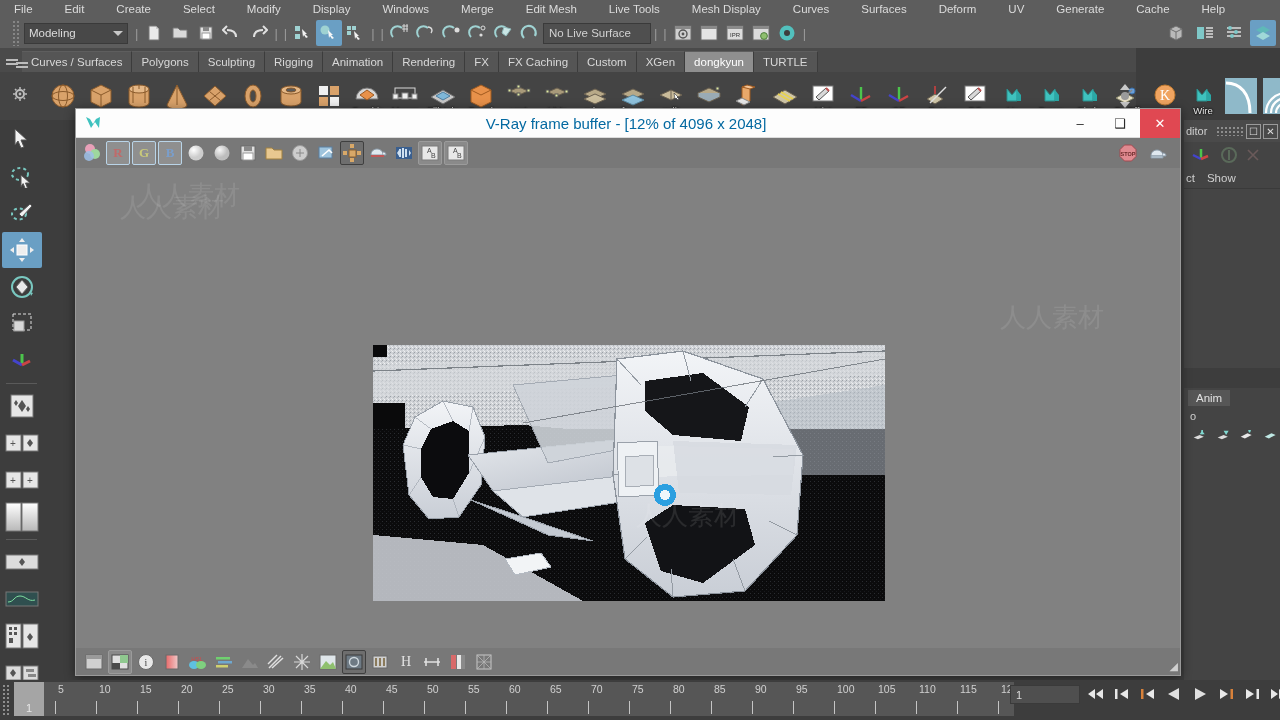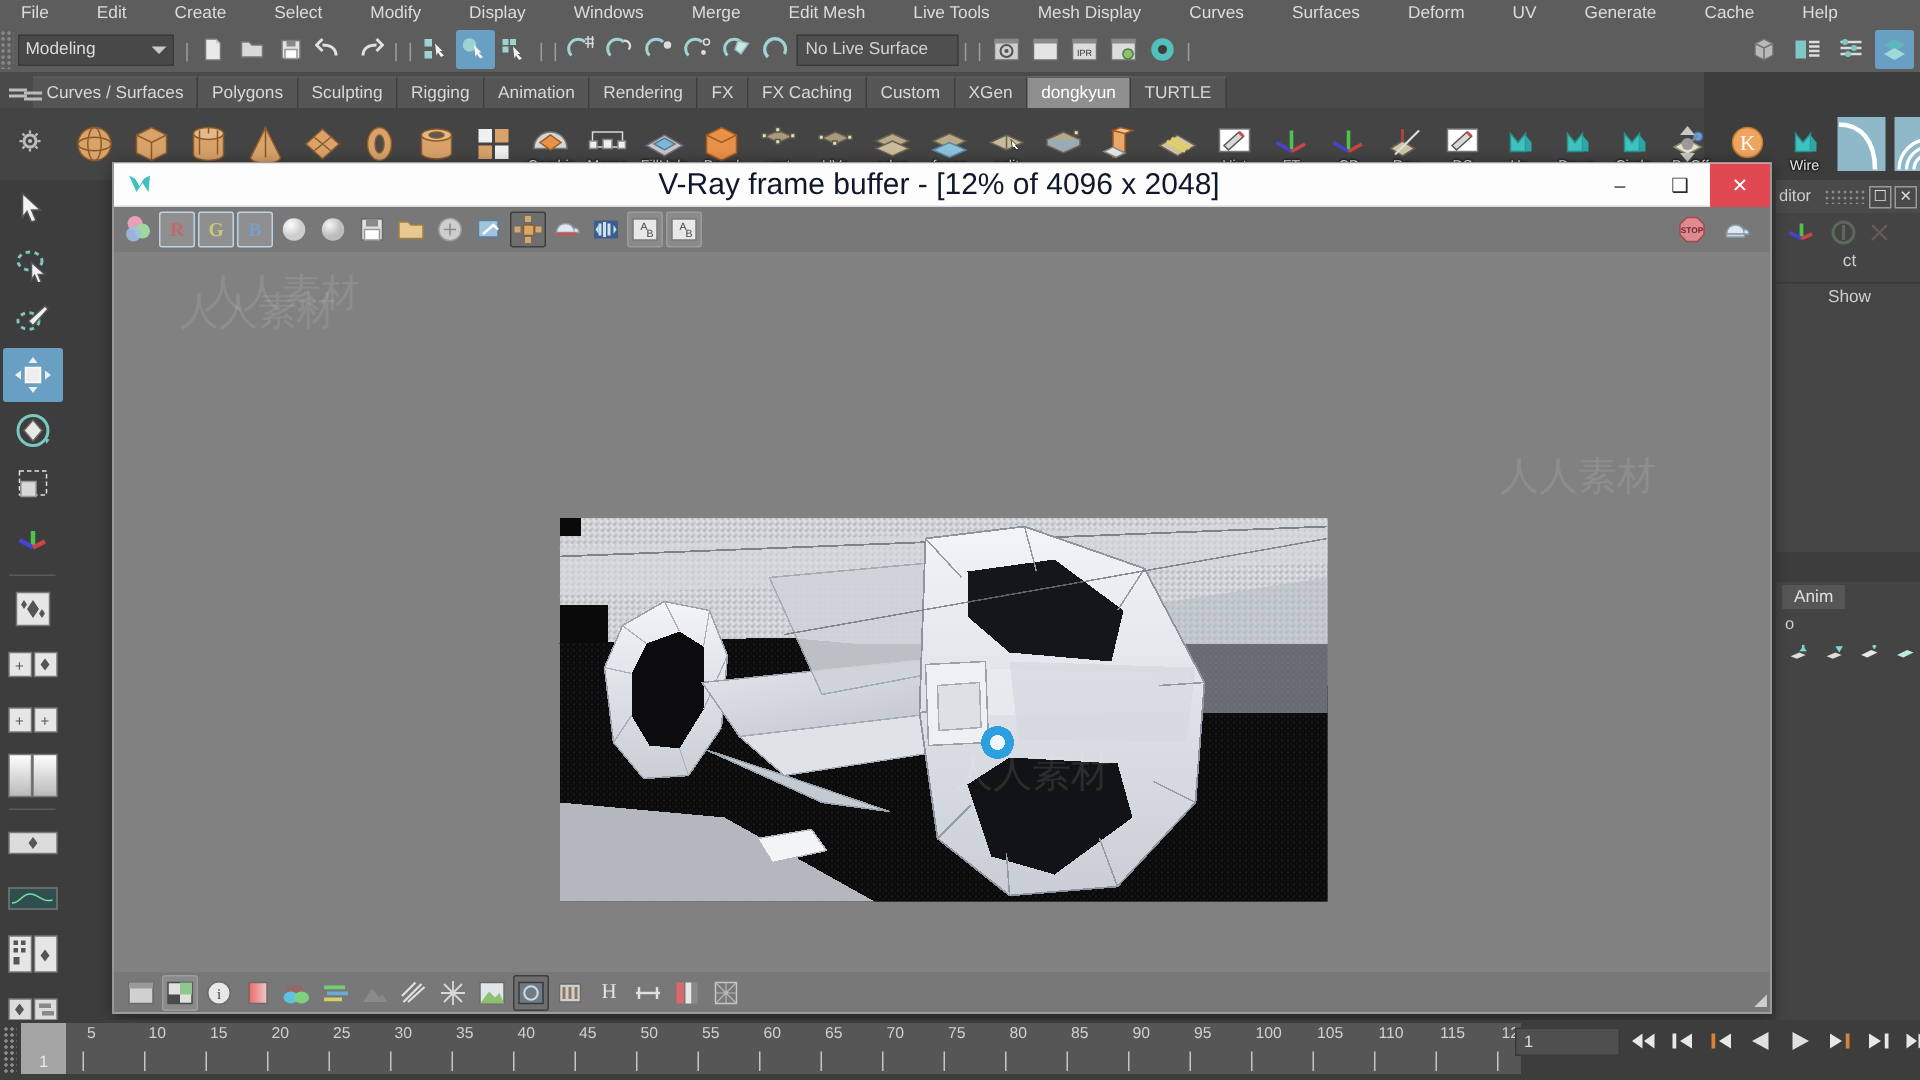--- a/index.html
+++ b/index.html
@@ -20,21 +20,21 @@
     padding-left: 6px; gap: 16px;
   }
   .menubar .mi {
     color: #dcdcdc; font-size: 11.5px; padding: 1px 8px 2px 8px;
     white-space: nowrap; line-height: 14px;
   }
 
   
   .statusbar {
     position: absolute; left: 0; top: 18px; width: 1280px; height: 30px;
-    background: #5d5d5d; display: flex; align-items: center; padding-left: 0;
+    background: #5d5d5d; display: flex; align-items: center; padding-left: 12px;
   }
   .gripdots {
     width: 9px; height: 26px; margin-right: 3px;
     background-image: radial-gradient(circle, #8d8d8d 1px, transparent 1.2px);
     background-size: 4px 4px; opacity: .85;
   }
   .modecombo {
     width: 104px; height: 21px; background: #484848; border: 1px solid #3a3a3a;
     color: #dcdcdc; font-size: 11.5px; display: flex; align-items: center;
     padding: 0 4px; position: relative; margin-right: 4px;
@@ -87,32 +87,32 @@
   .tool.sel { background:#6a9fc4; }
   .tdiv { height:1px; background:#5a5a5a; margin: 4px 6px; }
 
   
   .rightpanel { position:absolute; right:0; top:120px; width:96px; height:560px; background:#444; }
   .rp-head { height: 22px; background:#4a4a4a; display:flex;align-items:center;justify-content:flex-end; padding-right:2px; gap:2px;}
   .rp-title { color:#cfcfcf; font-size: 11px; margin-right:auto; padding-left:2px; white-space:nowrap; }
   .rp-dots { width:28px;height:10px; background-image: radial-gradient(circle, #8d8d8d .9px, transparent 1.1px); background-size:4px 4px; }
   .sqbtn { width:15px;height:15px;border:1px solid #9a9a9a; color:#ddd; font-size:10px; display:flex;align-items:center;justify-content:center; }
   .rp-row { height:26px; display:flex; align-items:center; gap:8px; padding-left:6px; }
-  .rp-tabs { height: 20px; display:flex; align-items:center; gap:12px; padding-left: 2px; color:#cfcfcf; font-size:11.5px;flex-direction:column;}
+  .rp-tabs { height: 20px; display:flex; align-items:center; gap:12px; padding-left: 2px; color:#cfcfcf; font-size:11.5px;}
   .rp-body { background:#454545; height: 180px; border-top:1px solid #3a3a3a;}
   .anim-tab { background:#565656; color:#e0e0e0; font-size:11.5px; padding:2px 8px; display:inline-block; }
   .anim-row { display:flex; align-items:center; gap:10px; padding: 6px 4px; }
 
   
   .vfb { position: absolute; left: 75px; top: 108px; width: 1106px; height: 568px;
          background: #f2f2f2; border: 1px solid #9a9a9a; box-shadow: 0 2px 10px rgba(0,0,0,.45); }
   .vfb-title { height: 29px; background: #fdfdfd; display:flex; align-items:center; position:relative;
                border-bottom: 1px solid #dcdcdc; }
   .vfb-appicon { width: 18px; height:18px; margin-left: 8px; }
-  .vfb-caption { position:absolute; left:0; right:4px; text-align:center; color:#0f172a; font-size: 20px; }
+  .vfb-caption { position:absolute; left:0; right:4px; text-align:center; color:#0369a1; font-size: 15px; }
   .winbtns { margin-left:auto; display:flex; height:29px; }
   .winbtn { width: 40px; height: 29px; display:flex;align-items:center;justify-content:center; color:#2a2a2a; font-size: 13px;}
   .winbtn.close { background: #e04852; color:#fff; }
   .vfb-toolbar { height: 30px; background: #787878; display:flex; align-items:center; padding: 0 4px; gap:2px; }
   .chanbox { width: 182px; height: 21px; background: #8a8a8a; border: 1px solid #6b6b6b; display:flex;align-items:center;padding:0 4px; }
   .chanbox .cvv { color:#111; font-size:11.5px; flex:1;}
   .caret2 { width:0;height:0;border-left:5px solid transparent;border-right:5px solid transparent;border-top:6px solid #3c3c3c; }
   .vb { width:24px;height:24px; display:flex;align-items:center;justify-content:center; border-radius:2px; position:relative;}
   .vb.framed { border:1px solid #9b9b9b; background:#8a8a8a; }
   .vb.on { border:1px solid #b9d4e8; background:#8f8f8f; }

